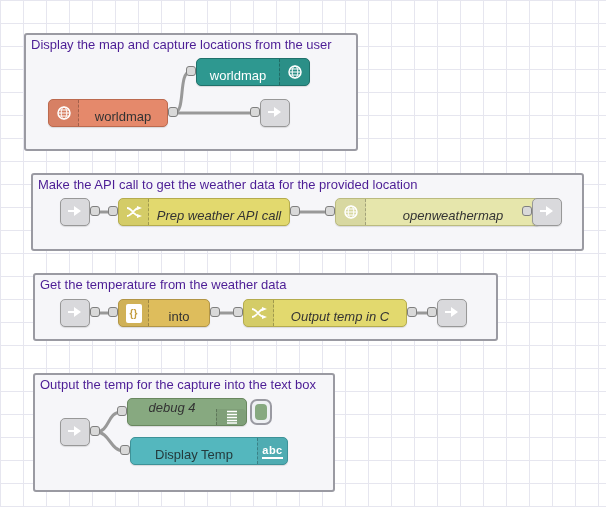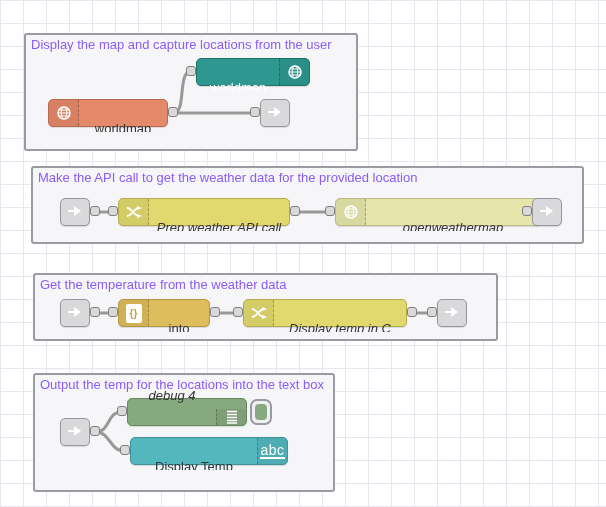--- a/index.html
+++ b/index.html
@@ -10,30 +10,30 @@
     background-image:
       linear-gradient(to right,#e6e6ef 1px,transparent 1px),
       linear-gradient(to bottom,#e6e6ef 1px,transparent 1px);
     background-size:23px 23px;
   }
   .group{
     position:absolute;background:#f6f6f9;border:2px solid #9a9aa2;
     border-radius:3px;box-sizing:border-box;z-index:1;
   }
   .group-title{
-    font-size:13px;color:#8b5cf6;padding:2px 0 0 5px;white-space:nowrap;
+    font-size:13px;color:#4c1d95;padding:2px 0 0 5px;white-space:nowrap;
   }
   #wires{position:absolute;left:0;top:0;z-index:2;}
   #wires path{stroke:#999;stroke-width:3;fill:none;stroke-linecap:round;}
   .node{
     position:absolute;height:28px;border-radius:5px;display:flex;
     box-sizing:border-box;border:1px solid;font-size:13px;color:#333;
     z-index:3;box-shadow:0 1px 1px rgba(0,0,0,0.12);
   }
-  .lbl{flex:1;text-align:center;line-height:26px;padding:16px 5px;white-space:nowrap;overflow:hidden;}
+  .lbl{flex:1;text-align:center;line-height:26px;padding:4px 5px;white-space:nowrap;overflow:hidden;}
   .italic{font-style:italic;}
   .icon-strip{
     width:29px;flex:0 0 29px;display:flex;align-items:center;justify-content:center;
     background:rgba(0,0,0,0.06);
   }
   .strip-left{border-right:1px dashed rgba(0,0,0,0.25);border-radius:4px 0 0 4px;}
   .strip-right{border-left:1px dashed rgba(0,0,0,0.25);border-radius:0 4px 4px 0;}
   .n-worldmap-in{background:#E5896B;border-color:#BC6A4F;}
   .n-worldmap-out{background:#2E9890;border-color:#20716B;color:#fff;}
   .n-change{background:#E2D96E;border-color:#B5AC4E;}
@@ -46,48 +46,48 @@
     position:absolute;width:10px;height:10px;background:#d9d9d9;
     border:1px solid #7f7f7f;border-radius:3px;top:50%;margin-top:-6px;box-sizing:border-box;
   }
   .port-in{left:-11px;}
   .port-out{right:-11px;}
   .page-icon{
     display:inline-block;width:16px;height:19px;background:#fff;border-radius:2px;
     color:#c49d3f;font-weight:bold;font-size:10px;line-height:19px;text-align:center;
   }
   .abc-badge{
-    color:#fff;font-weight:normal;font-size:14px;line-height:13px;
+    color:#fff;font-weight:bold;font-size:11px;line-height:13px;
     border-bottom:2px solid #fff;letter-spacing:0.5px;
   }
   #debug-toggle{
     position:absolute;left:250px;top:399px;width:22px;height:26px;z-index:3;
     background:#eef0f3;border:2px solid #9a9aa2;border-radius:7px;box-sizing:border-box;
   }
   #debug-toggle .inner{
     position:absolute;left:3px;top:3px;width:12px;height:16px;
     background:#87A980;border-radius:4px;
   }
 </style>
 </head>
 <body>
 
 <div id="canvas">
 
   <div class="group" style="left:24px;top:33px;width:334px;height:118px">
     <div class="group-title">Display the map and capture locations from the user</div>
   </div>
-  <div class="group" style="left:31px;top:166px;width:553px;height:78px">
+  <div class="group" style="left:31px;top:173px;width:553px;height:78px">
     <div class="group-title">Make the API call to get the weather data for the provided location</div>
   </div>
   <div class="group" style="left:33px;top:273px;width:465px;height:68px">
     <div class="group-title">Get the temperature from the weather data</div>
   </div>
   <div class="group" style="left:33px;top:373px;width:302px;height:119px">
-    <div class="group-title">Output the temp for the locations into the text box</div>
+    <div class="group-title">Output the temp for the capture into the text box</div>
   </div>
 
   <svg id="wires" width="606" height="507">
     <path d="M174,113 C186,113 178,72 190,72"></path>
     <path d="M174,113 H254"></path>
     <path d="M96,212 H112"></path>
     <path d="M296,212 H329"></path>
     <path d="M523,212 H526"></path>
     <path d="M96,313 H112"></path>
     <path d="M216,313 H237"></path>
@@ -196,21 +196,21 @@
   </div>
 
   <div class="node n-change" style="left:243px;top:299px;width:164px">
     <span class="icon-strip strip-left">
       <svg width="16" height="16" viewBox="0 0 16 16">
         <path d="M1,4 C6,4 8,12 13,12 M1,12 C6,12 8,4 13,4" stroke="#fff" stroke-width="1.8" fill="none"></path>
         <path d="M11,2 L16,4 L11,6 Z" fill="#fff"></path>
         <path d="M11,10 L16,12 L11,14 Z" fill="#fff"></path>
       </svg>
     </span>
-    <span class="lbl italic">Display temp in C</span>
+    <span class="lbl italic">Output temp in C</span>
     <span class="port port-in"></span>
     <span class="port port-out"></span>
   </div>
 
   <div class="node n-link" style="left:437px;top:299px">
     <span>
       <svg width="16" height="16" viewBox="0 0 16 16">
         <path d="M1,8 H7" stroke="#fff" stroke-width="2"></path>
         <path d="M7,3 L14,8 L7,13 Z" fill="#fff"></path>
       </svg>

